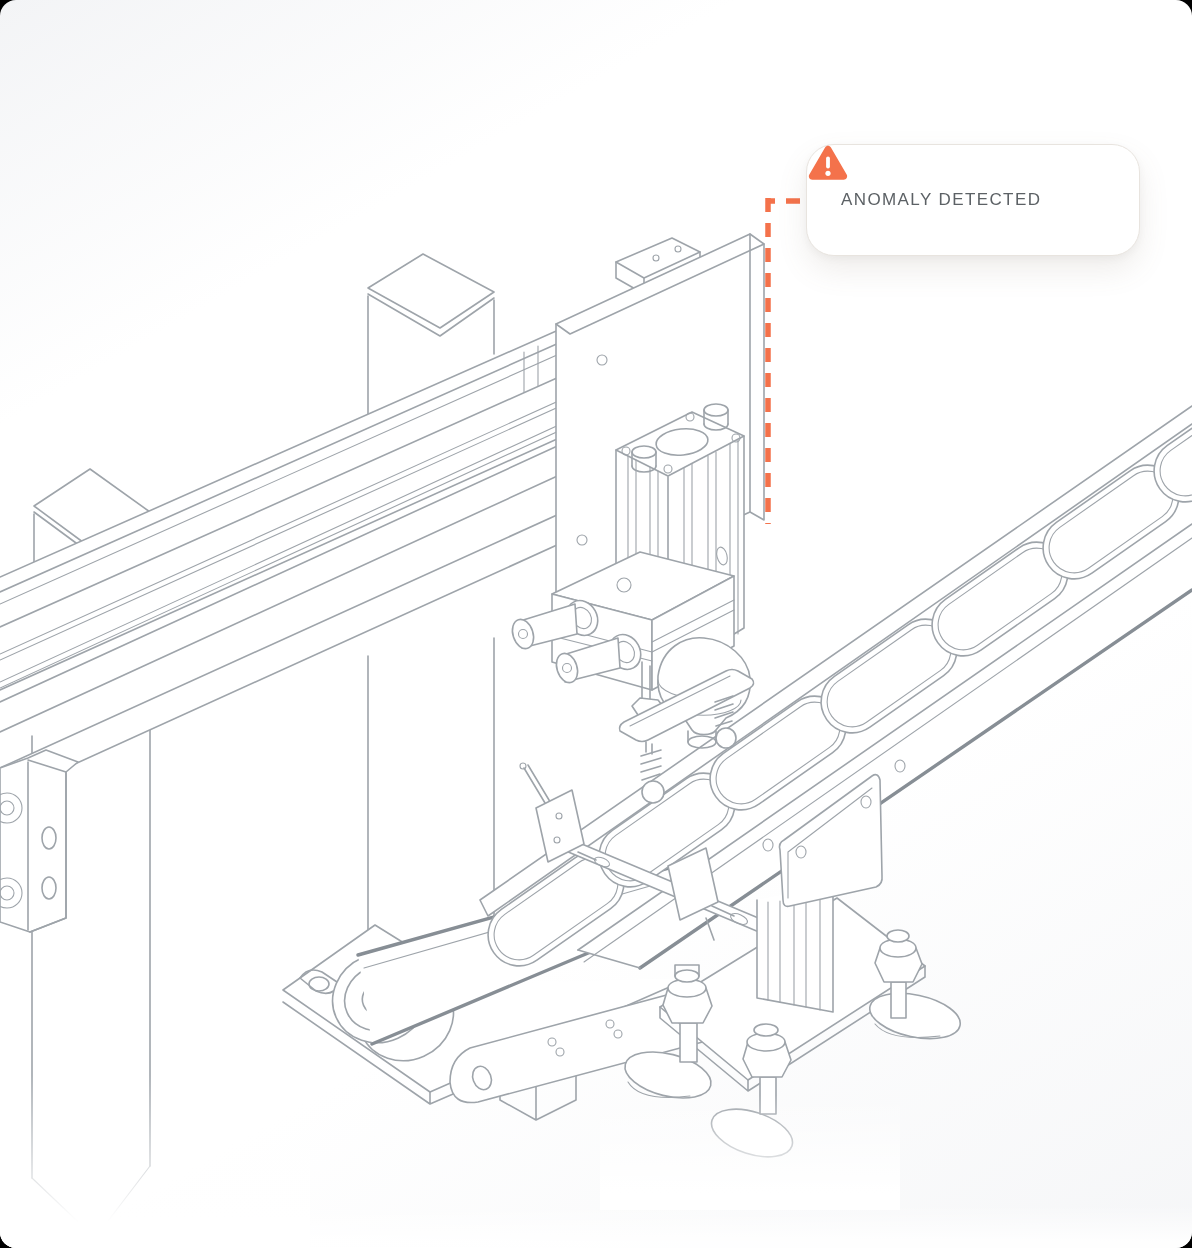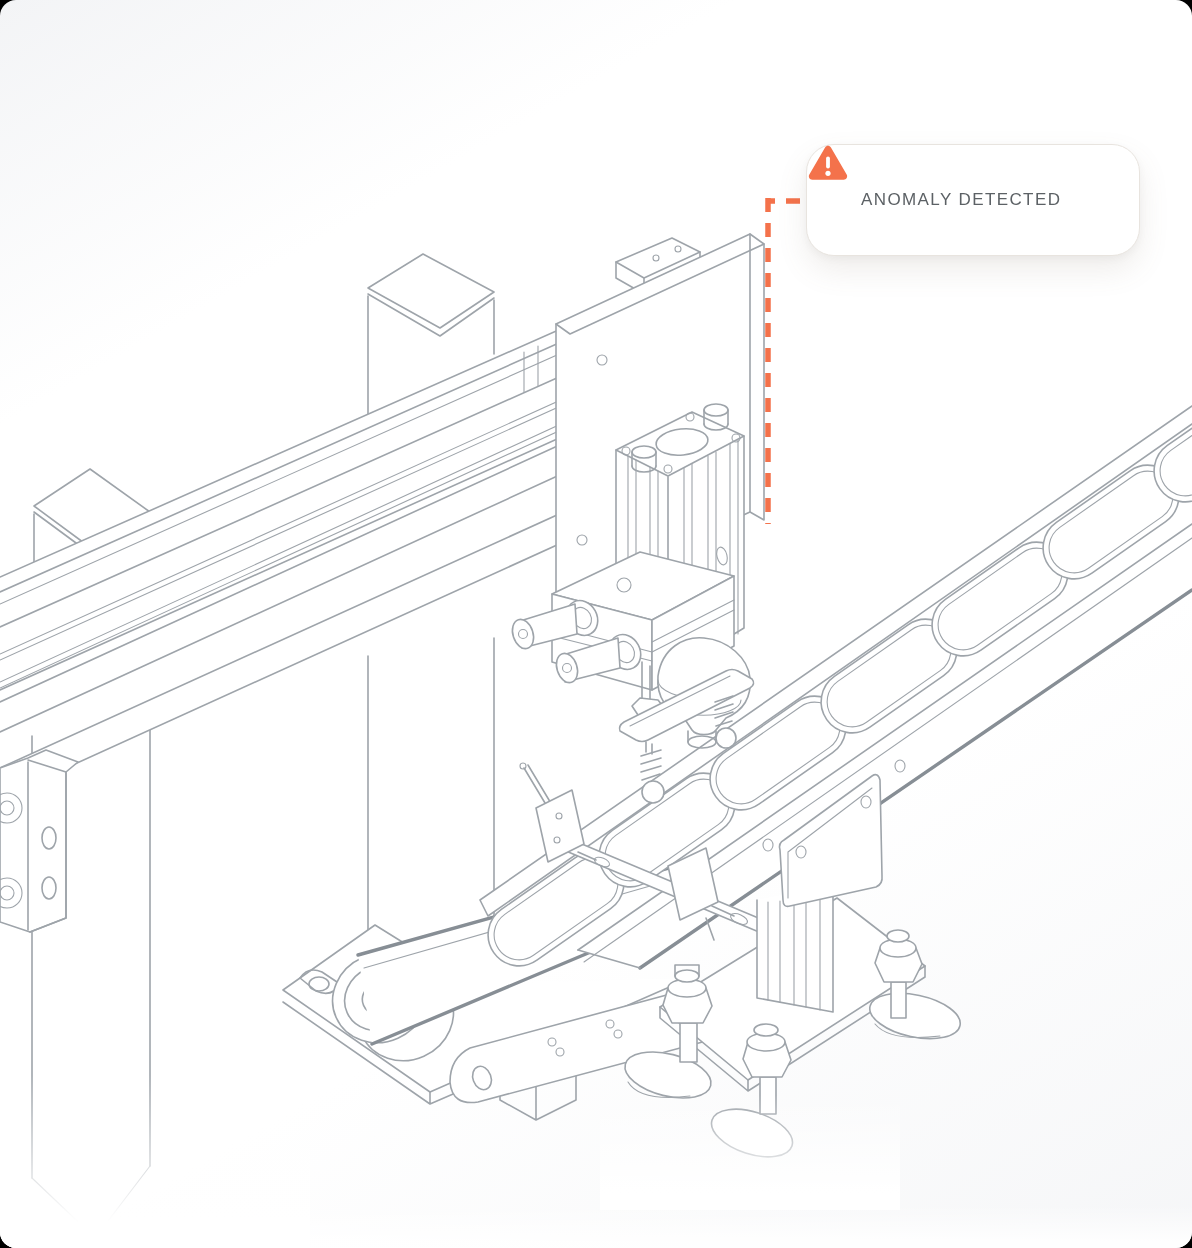--- a/index.html
+++ b/index.html
@@ -14,21 +14,21 @@
   .ln{fill:none;stroke:var(--line);stroke-width:1.6;stroke-linejoin:round;stroke-linecap:round;}
   .lf{fill:#ffffff;stroke:var(--line);stroke-width:1.6;stroke-linejoin:round;stroke-linecap:round;}
   .lw{fill:#ffffff;stroke:none;}
   .th{fill:none;stroke:var(--line);stroke-width:1.1;stroke-linejoin:round;stroke-linecap:round;}
   .hv{fill:none;stroke:var(--line-strong);stroke-width:3.4;stroke-linejoin:round;stroke-linecap:round;}
   .dash{fill:none;stroke:var(--accent);stroke-width:5.5;stroke-dasharray:14 11;stroke-linecap:butt;}
 
   .badge{
     position:absolute;left:806px;top:144px;width:334px;height:112px;box-sizing:border-box;
     background:var(--badge-bg);border:1.5px solid var(--badge-border);border-radius:28px;
-    display:flex;align-items:center;padding-left:54px;gap:16px;
+    display:flex;align-items:center;padding-left:34px;gap:16px;
     box-shadow:0 14px 30px rgba(120,105,90,.12), 0 3px 8px rgba(0,0,0,.04);
   }
   .badge-label{
     color:var(--badge-text);font-size:17px;font-weight:500;letter-spacing:1.4px;
     white-space:nowrap;
   }
 </style>
 </head>
 <body>
 

